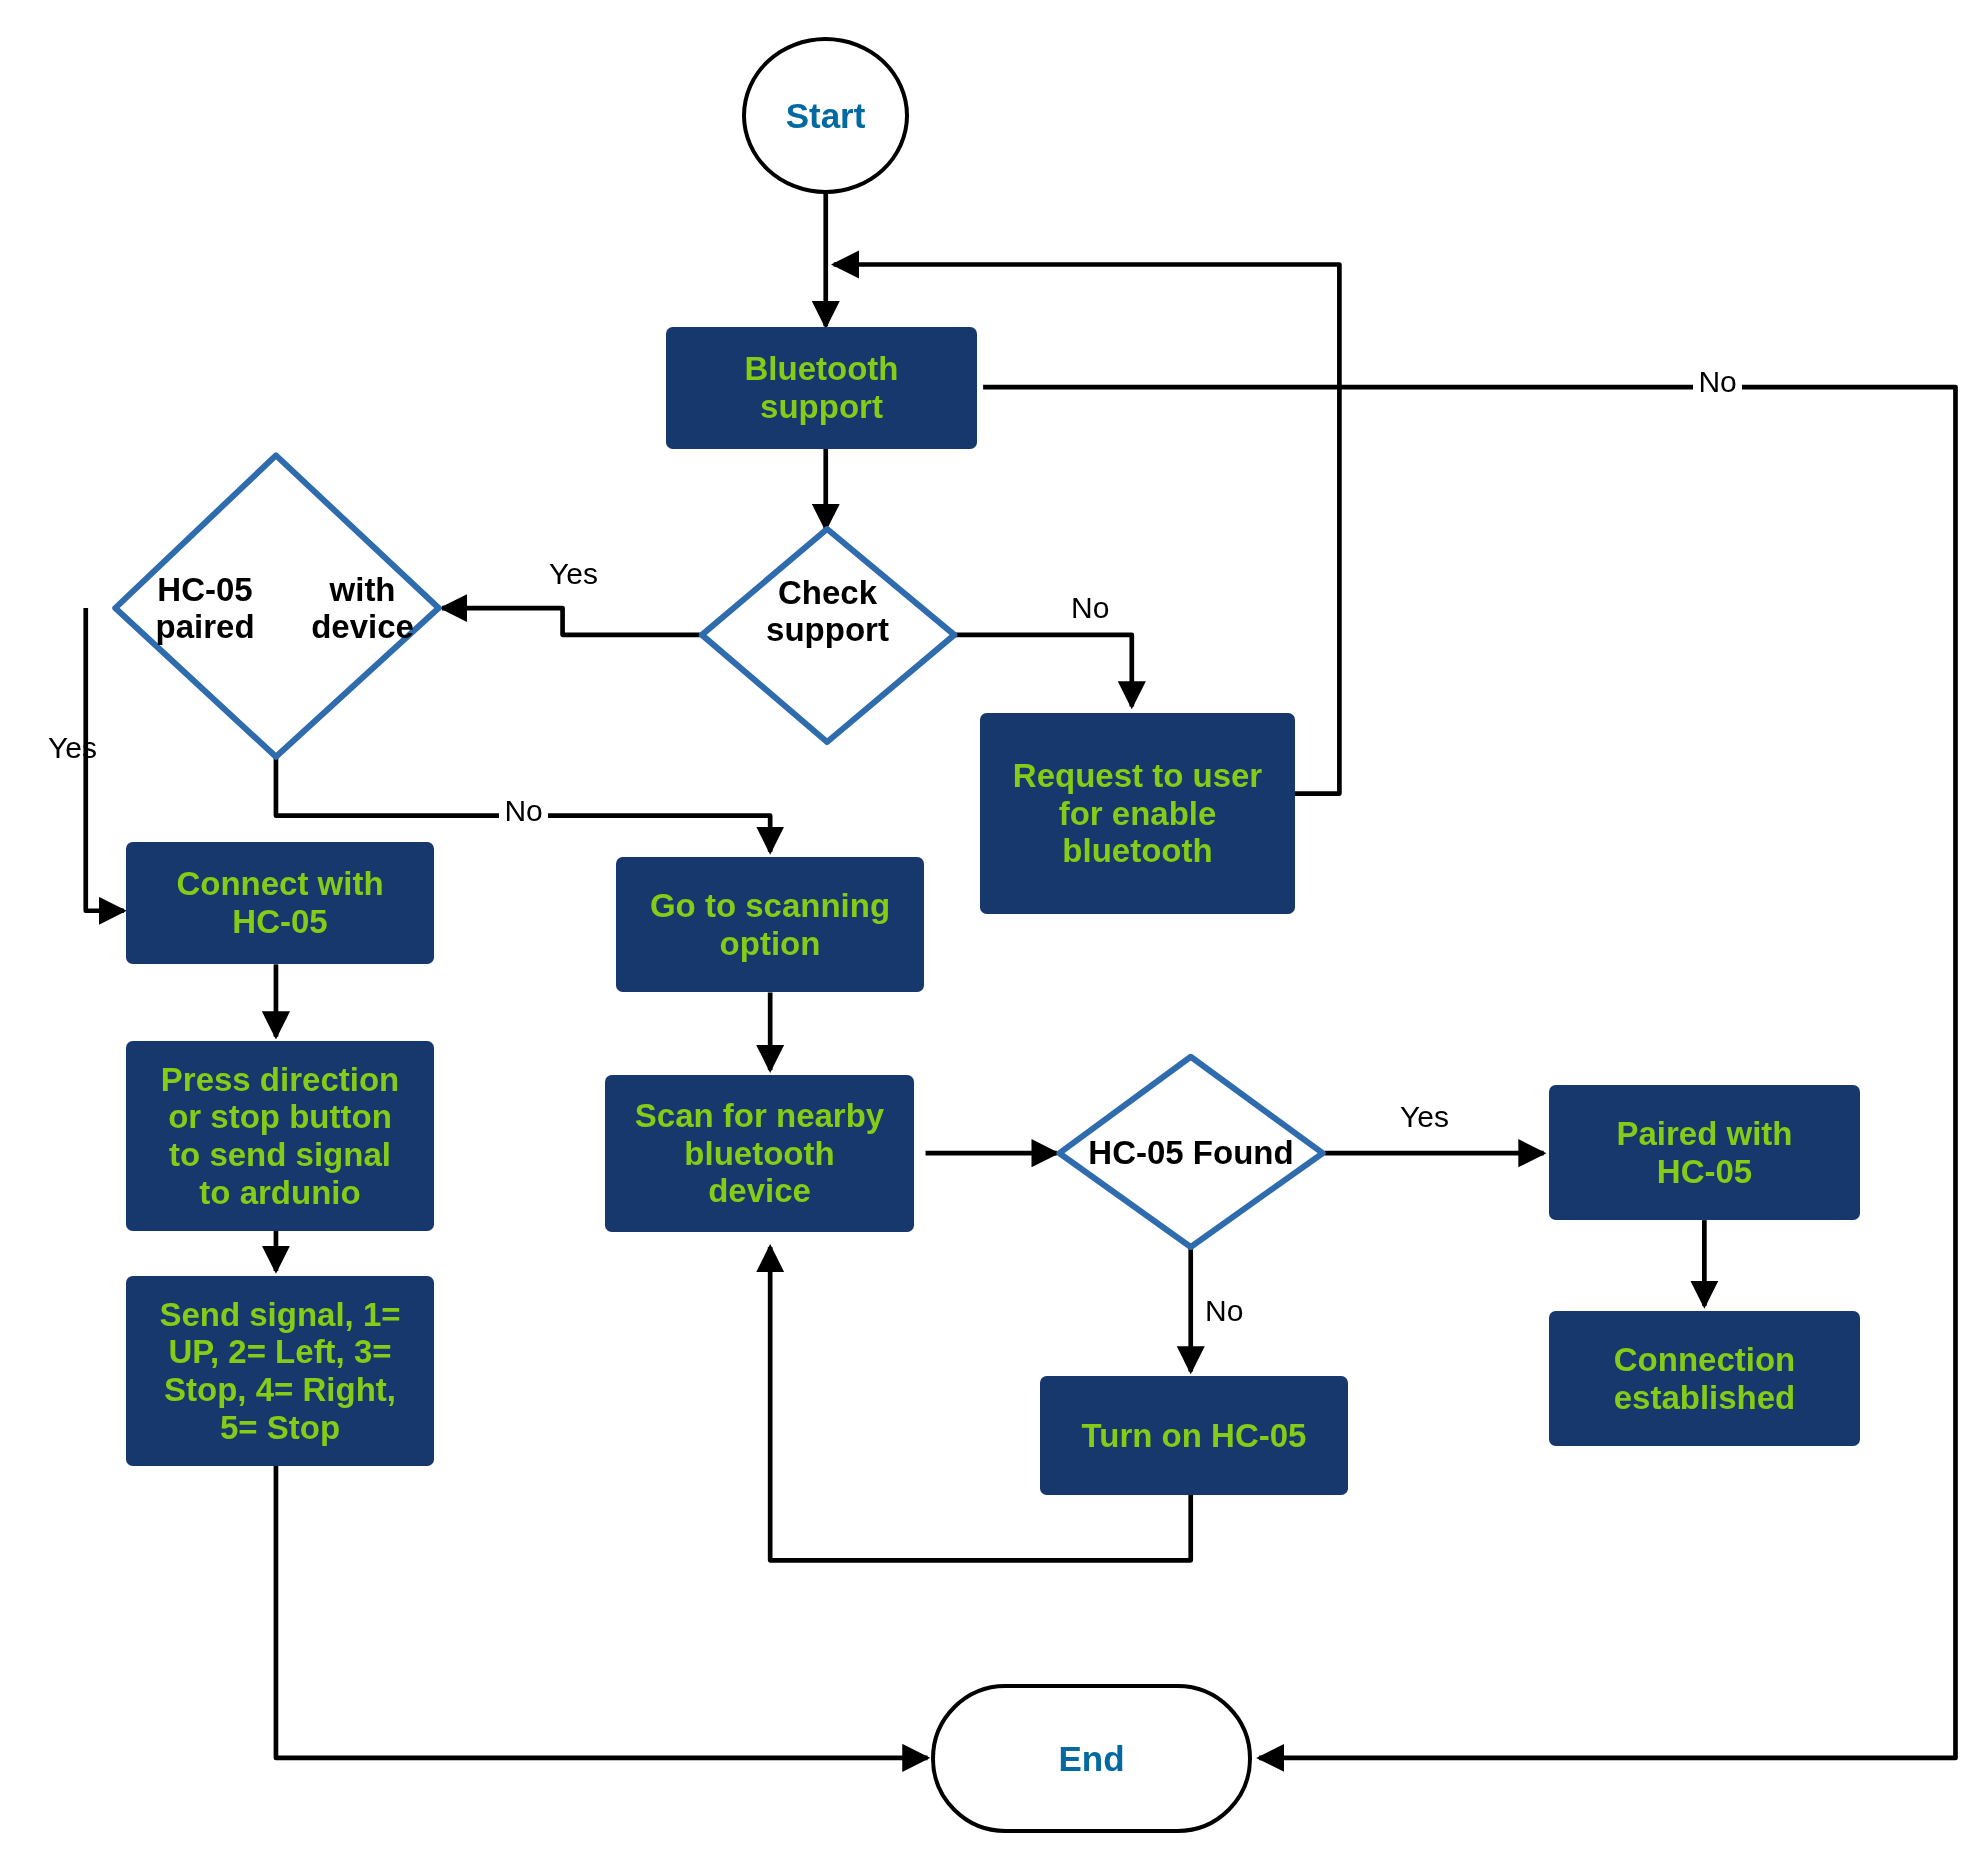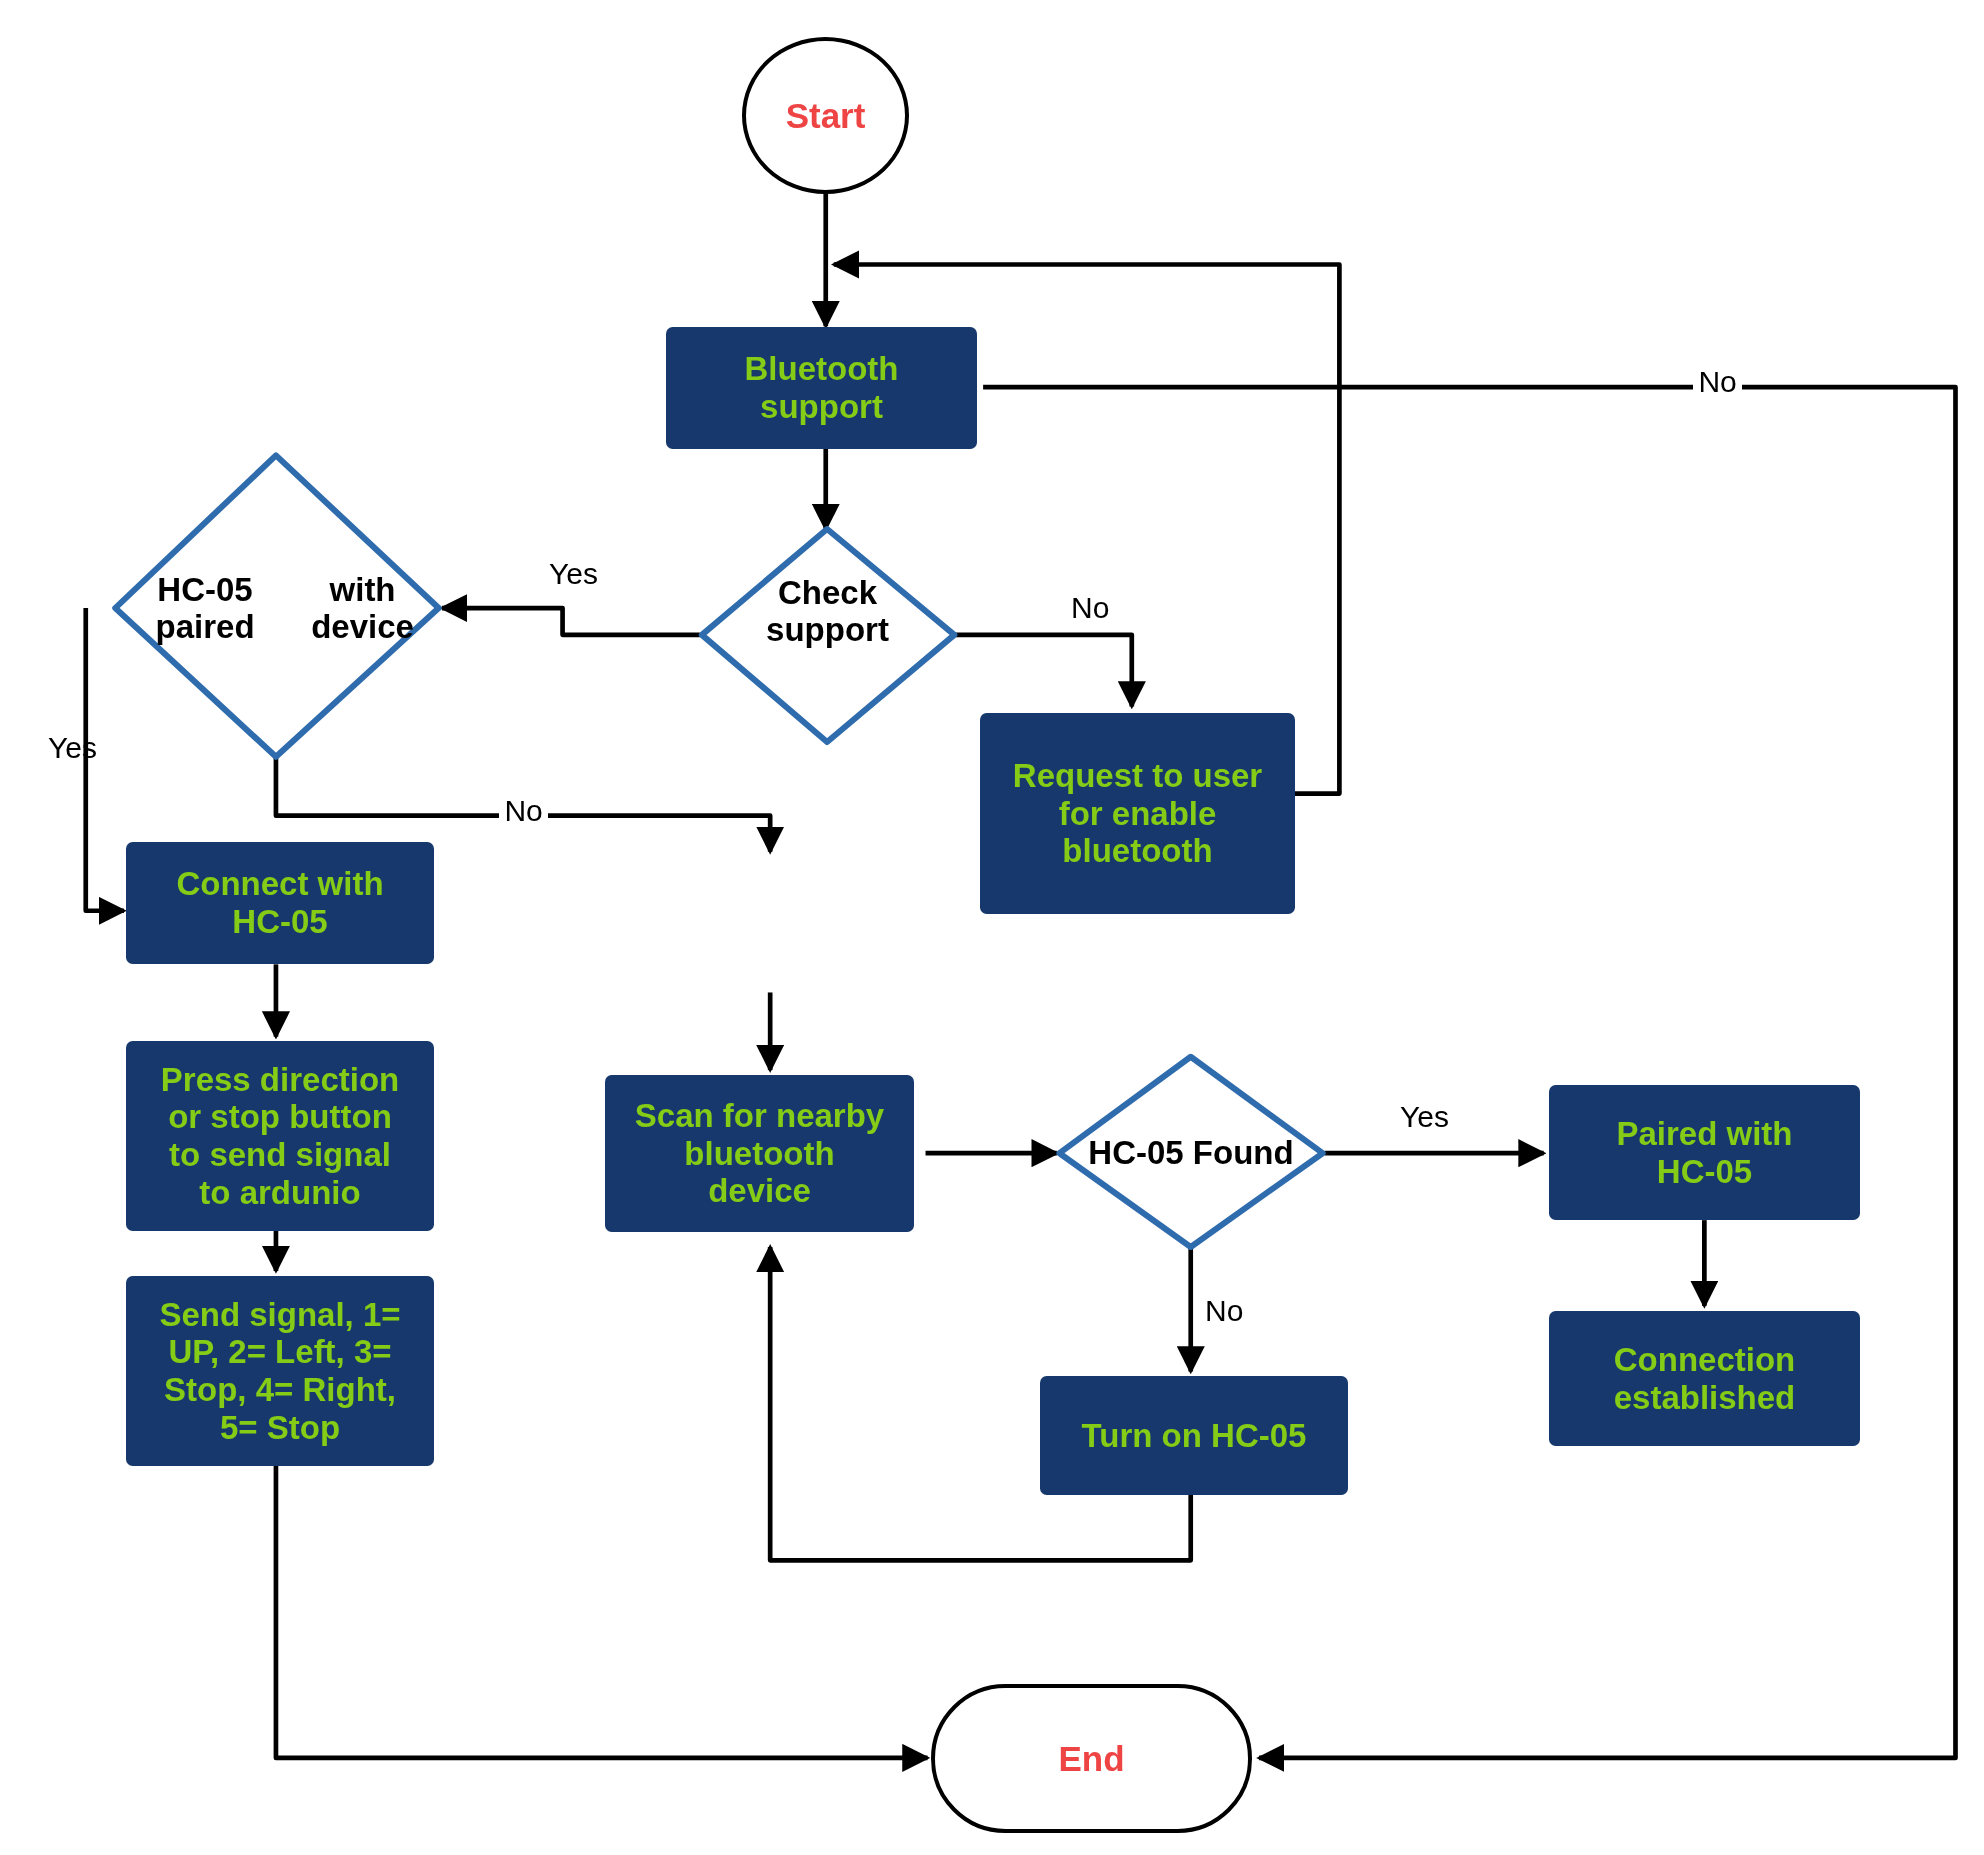--- a/index.html
+++ b/index.html
@@ -35,21 +35,21 @@
     background: #17386c;
     color: #84cc16;
     border-radius: 6.7px;
     font-weight: bold;
     line-height: 1.14;
     padding: 2.7px 6.7px;
     text-align: right;
   }
   .terminator {
     background: #ffffff;
-    color: #ef4444;
+    color: #0369a1;
     border: 4px solid #000000;
     font-weight: bold;
   }
   .term-circle {
     border-radius: 50%;
   }
   .term-stadium {
     border-radius: 80px;
   }
   .decision-label {
@@ -139,20 +139,24 @@
     <span>Request to user</span>
     <span>for enable</span>
     <span>bluetooth</span>
   </div>
 
   <div class="node proc" style="left:126px; top:842px; width:308px; height:122px; font-size:33px; flex-direction:column;">
     <span>Connect with</span>
     <span>HC-05</span>
   </div>
 
+  <div class="node proc" style="left:616px; top:857px; width:308px; height:135px; font-size:33px; flex-direction:column;">
+    <span>Go to scanning</span>
+    <span>option</span>
+  </div>
 
   <div class="node proc" style="left:126px; top:1041px; width:308px; height:190px; font-size:33px; flex-direction:column;">
     <span>Press direction</span>
     <span>or stop button</span>
     <span>to send signal</span>
     <span>to ardunio</span>
   </div>
 
   <div class="node proc" style="left:605px; top:1075px; width:309px; height:157px; font-size:33px; flex-direction:column;">
     <span>Scan for nearby</span>

